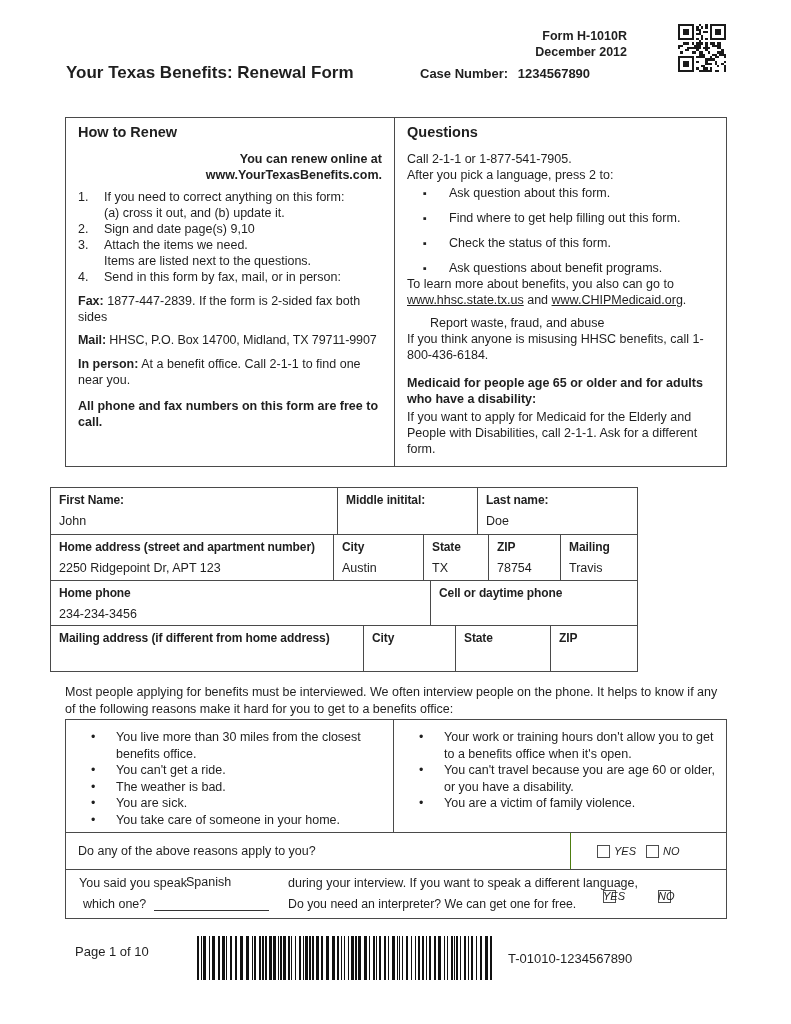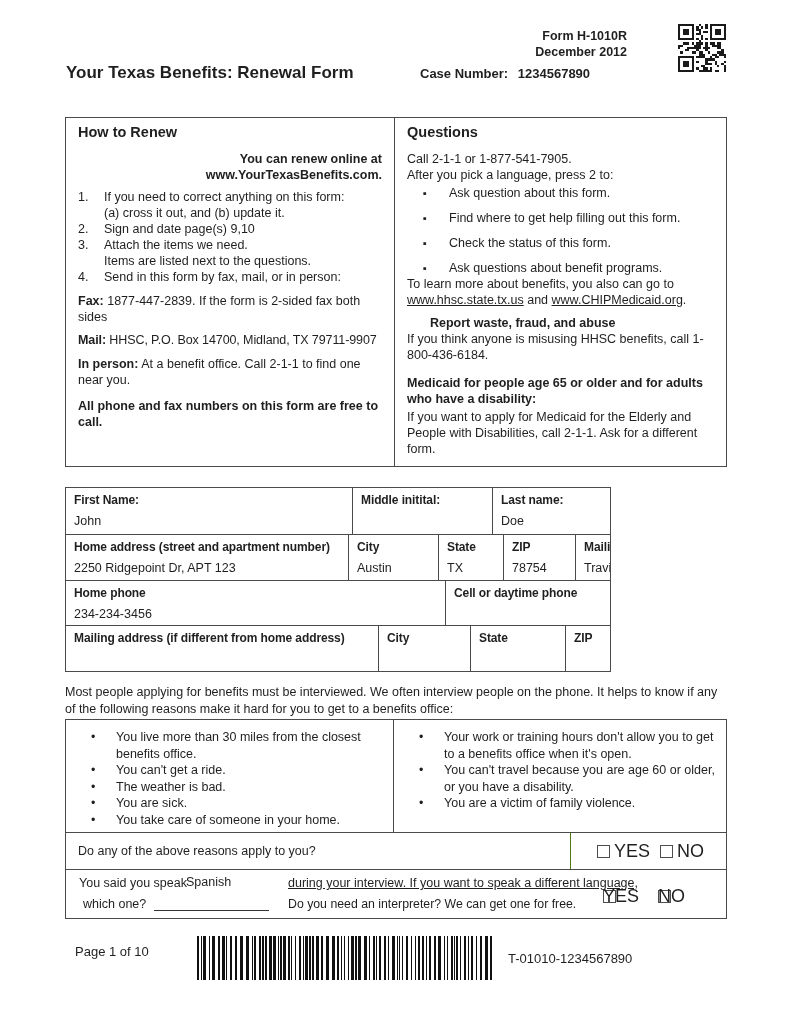--- a/index.html
+++ b/index.html
@@ -43,26 +43,26 @@
   .contact-p.mail { margin-top:7px; white-space:nowrap; letter-spacing:-0.1px; }
   .free-note { margin-top:10px; font-weight:bold; }
 
   .call-lines { margin-top:11px; }
   .q-bullets { list-style:none; margin-top:2px; }
   .q-bullets li { position:relative; padding-left:42px; margin-bottom:9px; }
   .q-bullets li:last-child { margin-bottom:0; }
   .q-bullets li::before { content:"▪"; position:absolute; left:16px; top:0; font-size:11px; }
   .learn-more { margin-top:0; }
   .link { text-decoration:underline; }
-  .report-heading { margin-top:7px; font-weight:bold;padding-left:23px; }
+  .report-heading { margin-top:7px; font-weight:normal;padding-left:23px; }
   .medicaid-heading { margin-top:12px; font-weight:bold; }
   .medicaid-text { margin-top:2px; }
 
   
-  .app-table { position:absolute; top:487px; left:65px; width:546px;
+  .app-table { position:absolute; top:487px; left:50px; width:588px;
                border:1.5px solid #4a4a4a; }
   .t-row { display:flex; border-bottom:1px solid #4a4a4a; }
   .t-row:last-child { border-bottom:none; }
   .t-cell { border-right:1px solid #4a4a4a; padding:5px 8px 3px 8px; flex:none; overflow:hidden; }
   .t-cell.grow { flex:1; border-right:none; }
   .t-label { font-weight:bold; font-size:12px; white-space:nowrap; letter-spacing:-0.1px; }
   .t-value { margin-top:7px; font-size:12.5px; min-height:15px; white-space:nowrap; }
   .r1 .t-cell { height:46px; }
   .r2 .t-cell { height:45px; }
   .r3 .t-cell { height:44px; }
@@ -81,27 +81,27 @@
   .iv-cell.right { flex:1; }
   .iv-list { list-style:none; }
   .iv-list li { position:relative; padding-left:40px; }
   .iv-list li::before { content:"•"; position:absolute; left:15px; top:0; }
 
   .iv-question-row { display:flex; height:37px; border-top:1px solid #4a4a4a; }
   .iv-q-cell { width:505px; border-right:1px solid #4d7c0f; display:flex; align-items:center; padding-left:12px; }
   .iv-yn-cell { flex:1; display:flex; align-items:center; padding-left:26px; gap:10px; }
   .cb-group { display:flex; align-items:center; gap:4px; }
   .cb { width:13px; height:13px; border:1.4px solid #4d4d4d; background:#fff; flex:none; }
-  .cb-label { font-size:18px; }
+  .cb-label { font-size:11px;font-style:italic; }
 
   .iv-lang-row { position:relative; height:49px; border-top:1.5px solid #4a4a4a; }
   .iv-lang-row span { position:absolute; white-space:nowrap; }
   .lr-prefix { left:13px; top:6px; }
   .lr-language { left:120px; top:5px; }
-  .lr-suffix { left:222px; top:6px;text-decoration:underline; }
+  .lr-suffix { left:222px; top:6px; }
   .lr-which { left:17px; top:27px; }
   .lr-blank { left:88px; top:27px; width:115px; height:14px; border-bottom:1.2px solid #333; }
   .lr-interp { left:222px; top:27px; font-size:12.3px; }
   .lr-yes { left:537px; top:26px; }
   .lr-no  { left:592px; top:26px; }
   .iv-lang-row .cb-group { position:absolute; }
 
   
   .page-num { position:absolute; top:944px; left:75px; font-size:13px; }
   .barcode { position:absolute; top:936px; left:197px; width:302px; height:44px;

